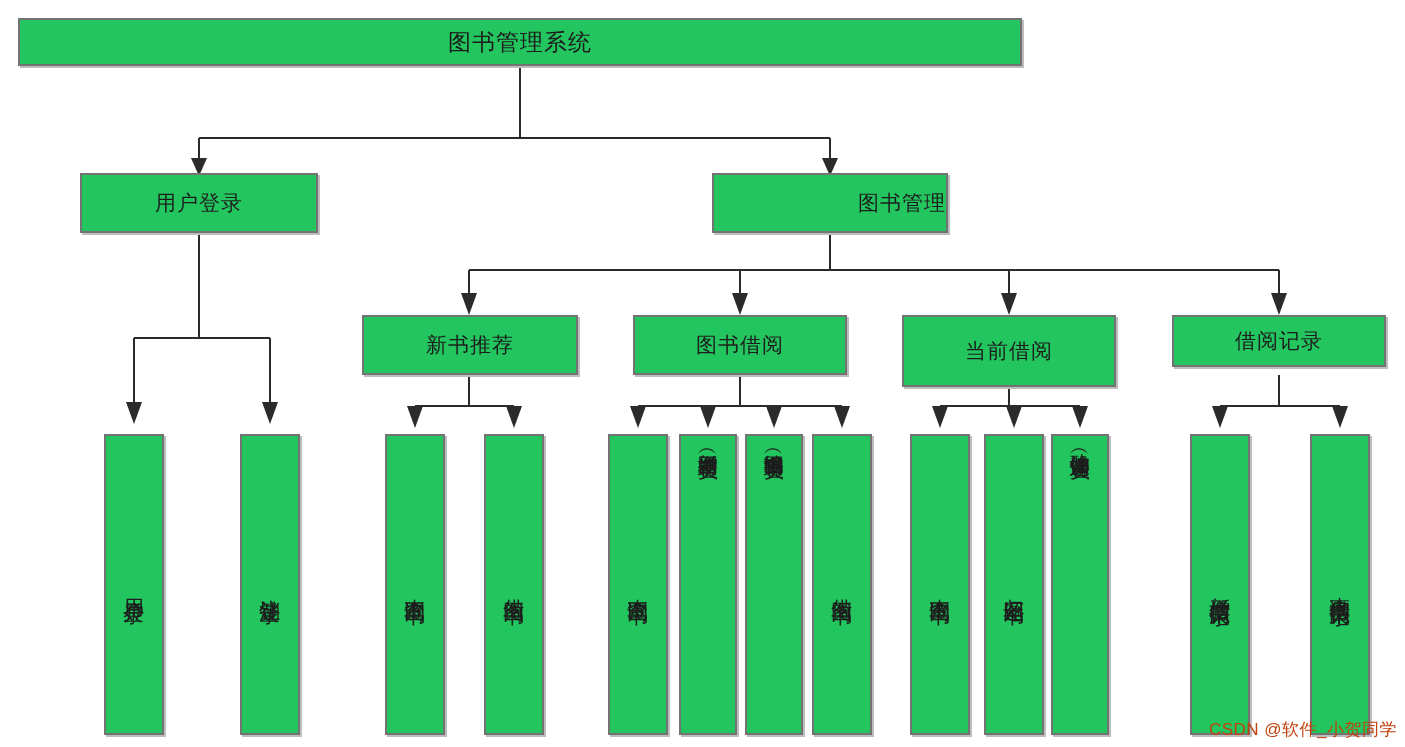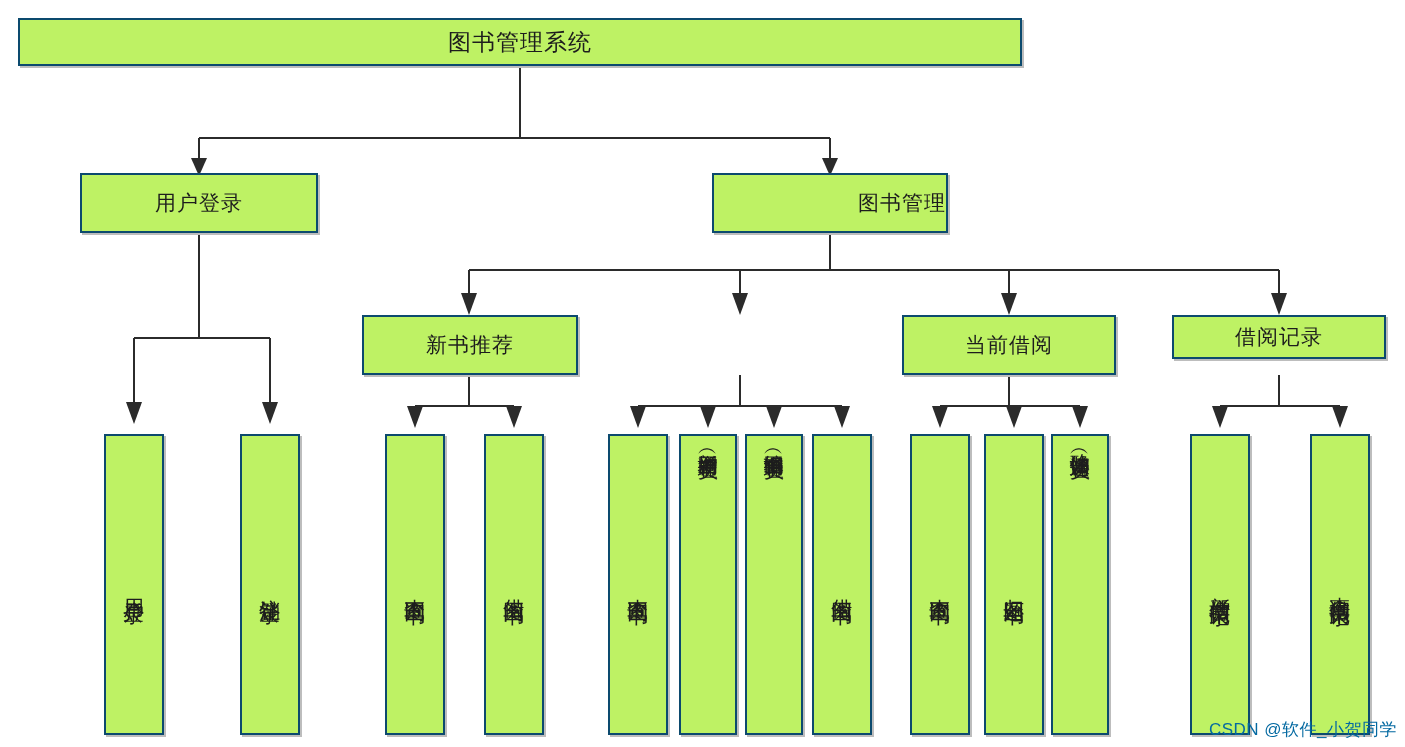--- a/index.html
+++ b/index.html
@@ -33,22 +33,22 @@
     fill: none;
     shape-rendering: crispEdges;
   }
   #wires polygon {
     fill: #2b2b2b;
   }
   
   .node {
     position: absolute;
     box-sizing: border-box;
-    background: #bef264;
-    border: 2px solid #0c4a6e;
+    background: #22c55e;
+    border: 2px solid #737373;
     box-shadow: 2px 2px 0 0 #bdbdbd;
     display: flex;
     align-items: center;
     justify-content: center;
     color: #1d1d1d;
     overflow: hidden;
   }
   .node.h-node {
     font-size: 21px;
     letter-spacing: 1px;
@@ -80,21 +80,21 @@
     height: 100%;
     display: flex;
     align-items: center;
     justify-content: center;
   }
   #watermark {
     position: absolute;
     right: 8px;
     bottom: 6px;
     font-size: 17px;
-    color: #0369a1;
+    color: #c2410c;
     letter-spacing: 0.5px;
     white-space: nowrap;
   }
 </style>
 </head>
 <body>
 
 <div id="canvas">
 
   <svg id="wires" viewBox="0 0 1405 747" width="1405" height="747" aria-hidden="true">
@@ -166,24 +166,27 @@
   <div class="node h-node" style="left:80px; top:173px; width:238px; height:60px;">
     <span>用户登录</span>
   </div>
   <div class="node h-node" style="left:712px; top:173px; width:236px; height:60px;justify-content:flex-end;">
     <span>图书管理</span>
   </div>
 
   <div class="node h-node" style="left:362px; top:315px; width:216px; height:60px;justify-content:center;">
     <span>新书推荐</span>
   </div>
-  <div class="node h-node" style="left:902px; top:315px; width:214px; height:60px;">
+  <div class="node h-node" style="left:633px; top:315px; width:214px; height:60px;">
+    <span>图书借阅</span>
+  </div>
+  <div class="node h-node" style="left:902px; top:315px; width:214px; height:72px;">
     <span>当前借阅</span>
   </div>
-  <div class="node h-node" style="left:1172px; top:315px; width:214px; height:44px;">
+  <div class="node h-node" style="left:1172px; top:315px; width:214px; height:52px;">
     <span>借阅记录</span>
   </div>
 
   <div class="node v-node" style="left:104px; top:434px; width:60px; height:301px;">
     <div class="v-center">
       <span class="v-label">用户登录</span>
     </div>
   </div>
 
   <div class="node v-node" style="left:240px; top:434px; width:60px; height:301px;">

